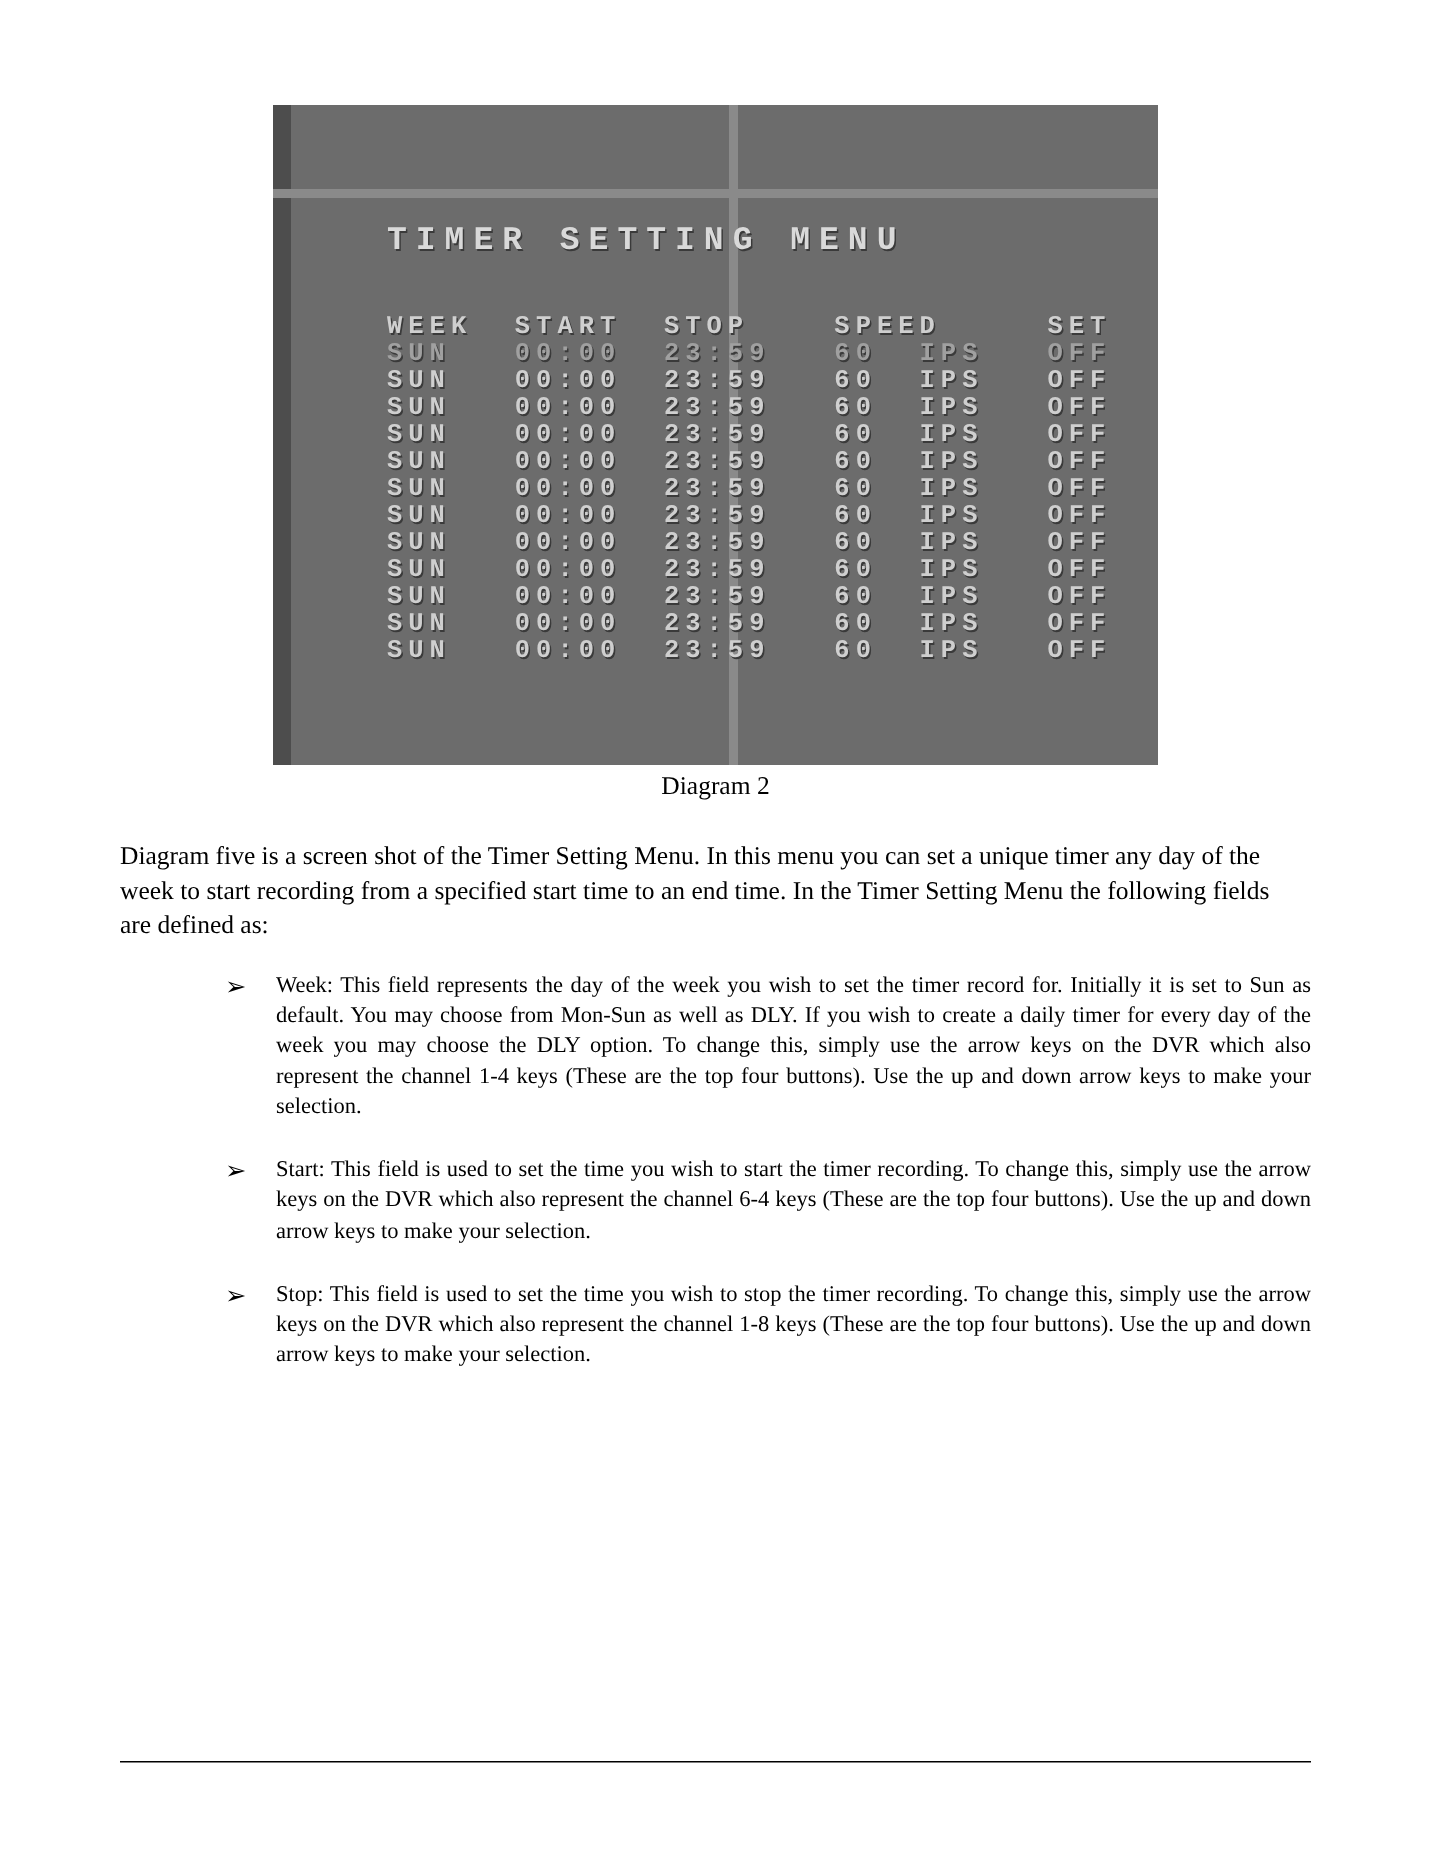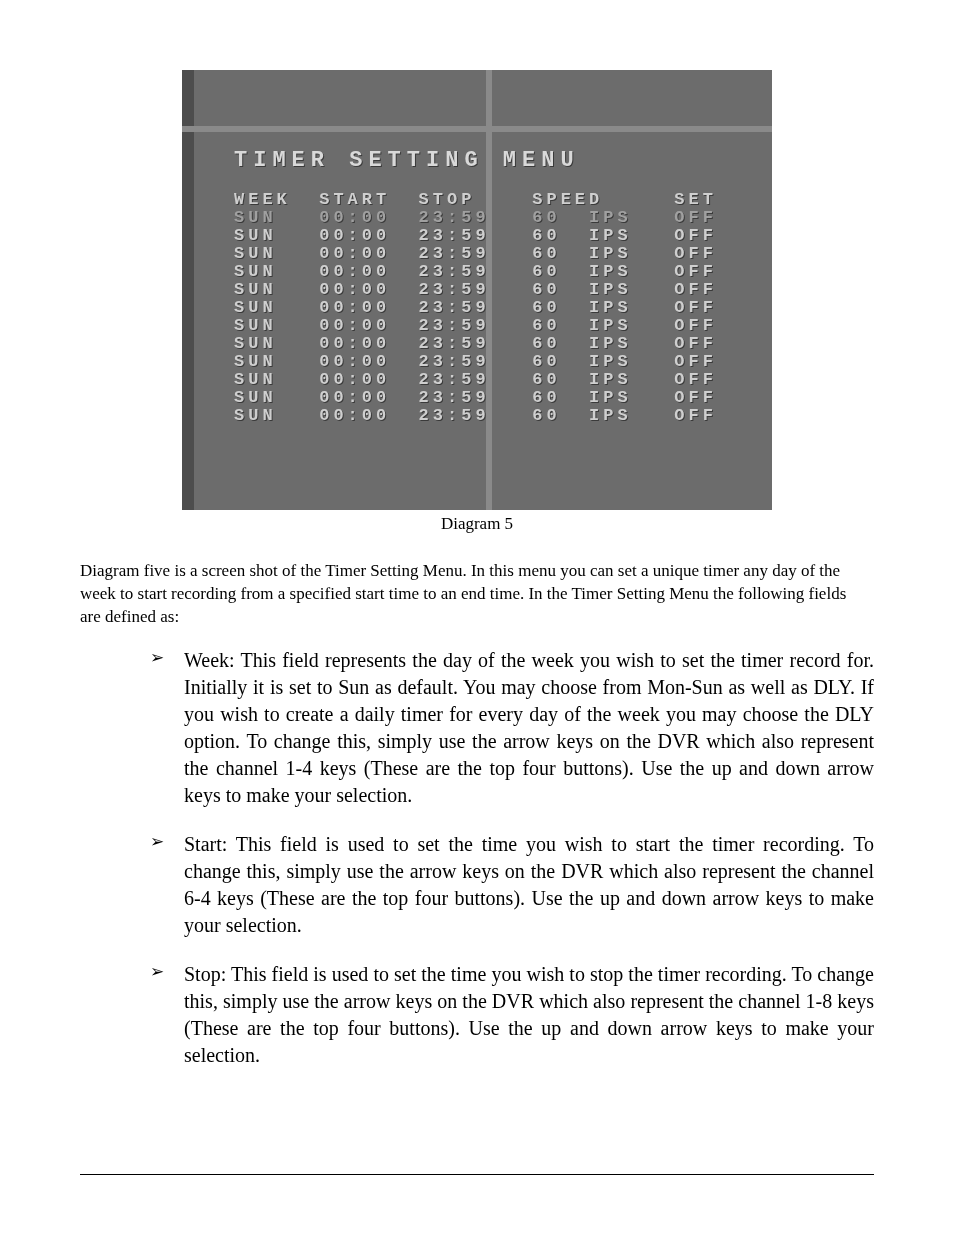--- a/index.html
+++ b/index.html
@@ -43,32 +43,32 @@
     position: absolute;
     top: 56px;
     left: 0;
     height: 6px;
     width: 590px;
     background: #8a8a8a;
   }
   .osd-inner {
     position: absolute;
     top: 78px;
-    left: 52px;
+    left: 76px;
     right: 40px;
   }
   .osd-title {
     font-size: 22px;
     letter-spacing: 6px;
     white-space: pre;
     color: #d9d9d9;
     text-shadow: 1px 1px 0 #3a3a3a;
   }
   .osd-table {
-    margin-top: 18px;
+    margin-top: 37px;
     font-size: 17px;
     line-height: 18px;
   }
   .osd-row {
     white-space: pre;
     text-shadow: 1px 1px 0 #3a3a3a;
   }
   .osd-row.selected {
     color: #a0a0a0;
   }
@@ -95,21 +95,21 @@
   ul.arrow-list {
     list-style: none;
     padding: 0;
     margin: 0 0 0 70px;
   }
   ul.arrow-list li {
     position: relative;
     padding-left: 34px;
     margin-bottom: 22px;
     text-align: justify;
-    font-size: 20px;
+    font-size: 15px;
     line-height: 1.35;
   }
   ul.arrow-list li::before {
     content: "➢";
     position: absolute;
     left: 0;
     top: 0;
     font-size: 17px;
   }
   .footer-rule {
@@ -142,21 +142,21 @@
             <div class="osd-row">SUN   00:00  23:59   60  IPS   OFF</div>
             <div class="osd-row">SUN   00:00  23:59   60  IPS   OFF</div>
             <div class="osd-row">SUN   00:00  23:59   60  IPS   OFF</div>
             <div class="osd-row">SUN   00:00  23:59   60  IPS   OFF</div>
             <div class="osd-row">SUN   00:00  23:59   60  IPS   OFF</div>
             <div class="osd-row">SUN   00:00  23:59   60  IPS   OFF</div>
             <div class="osd-row">SUN   00:00  23:59   60  IPS   OFF</div>
           </div>
       </div>
     </div>
-    <div class="caption">Diagram 5</div>
+    <div class="caption">Diagram 2</div>
   </div>
 
   <div class="body-text">
     <p>Diagram five is a screen shot of the Timer Setting Menu. In this menu you can set a unique timer any day of the week to start recording from a specified start time to an end time. In the Timer Setting Menu the following fields are defined as:</p>
     <ul class="arrow-list" id="bullet-list">
         <li>Week: This field represents the day of the week you wish to set the timer record for. Initially it is set to Sun as default. You may choose from Mon-Sun as well as DLY. If you wish to create a daily timer for every day of the week you may choose the DLY option. To change this, simply use the arrow keys on the DVR which also represent the channel 1-4 keys (These are the top four buttons). Use the up and down arrow keys to make your selection.</li>
         <li>Start: This field is used to set the time you wish to start the timer recording. To change this, simply use the arrow keys on the DVR which also represent the channel 6-4 keys (These are the top four buttons). Use the up and down arrow keys to make your selection.</li>
         <li>Stop: This field is used to set the time you wish to stop the timer recording. To change this, simply use the arrow keys on the DVR which also represent the channel 1-8 keys (These are the top four buttons). Use the up and down arrow keys to make your selection.</li>
       </ul>
   </div>

